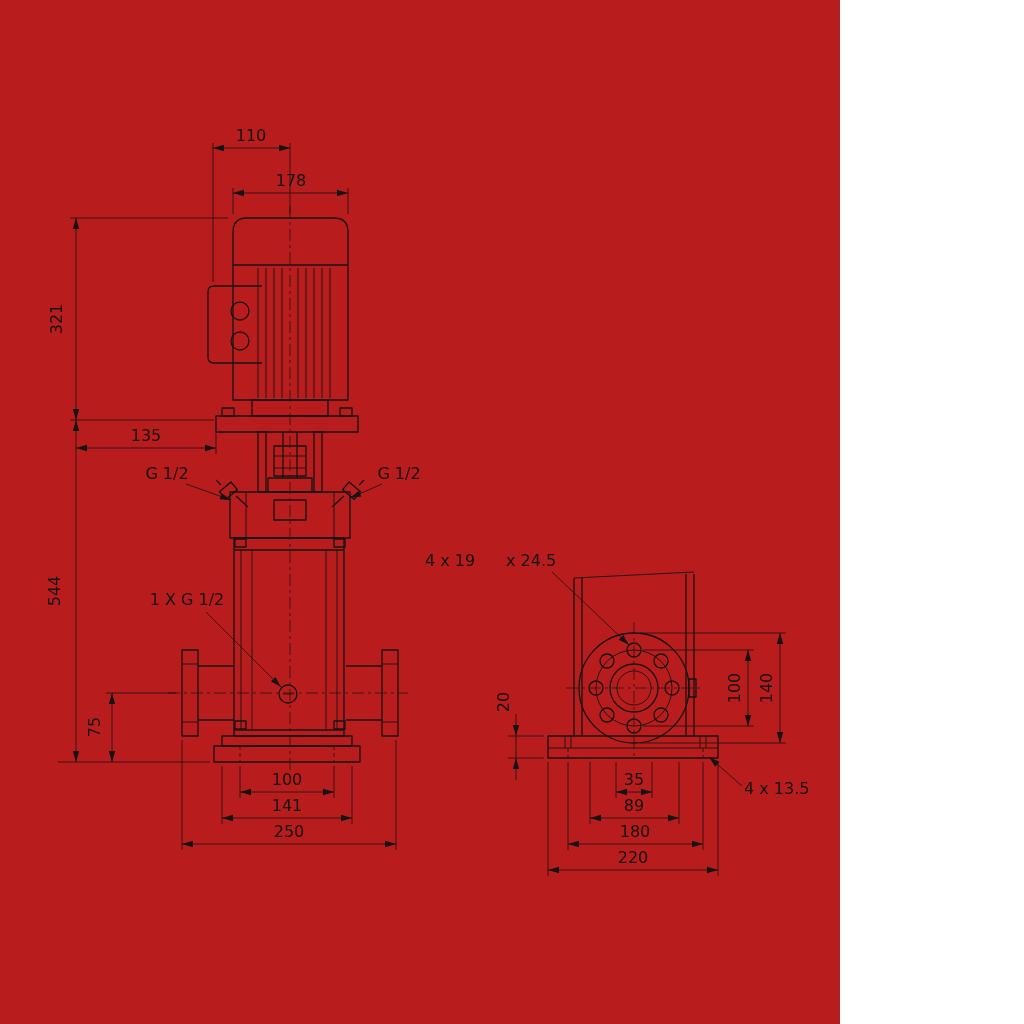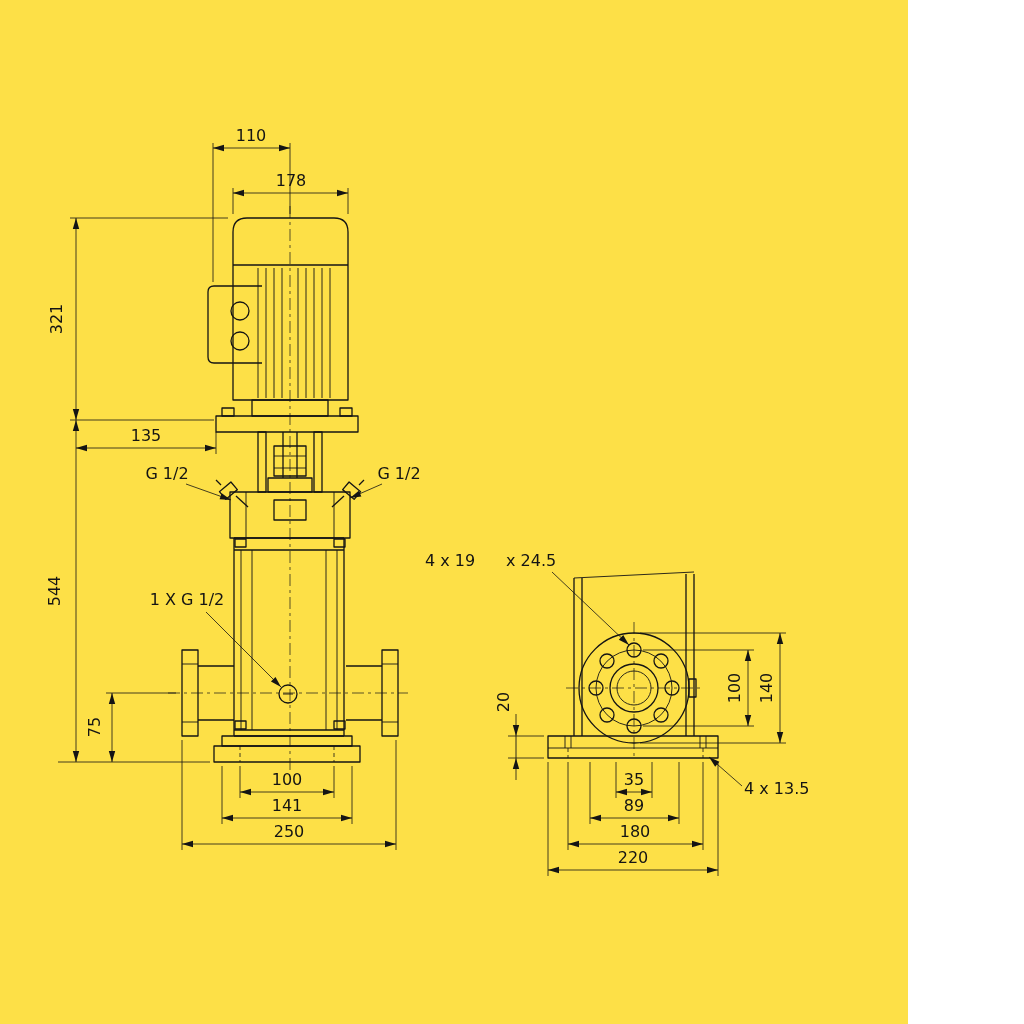--- a/index.html
+++ b/index.html
@@ -1,16 +1,16 @@
 <!DOCTYPE html>
 <html><head>
 <meta charset="utf-8">
 <style>
   html,body{margin:0;padding:0;background:#ffffff;}
-  .canvas{position:relative;width:908px;height:1024px;background:#fde047;overflow:hidden;}
+  .canvas{position:relative;width:840px;height:1024px;background:#b91c1c;overflow:hidden;}
   svg{display:block;}
   .obj{fill:none;stroke:#141414;stroke-width:1.3;stroke-linejoin:round;}
   .thin{fill:none;stroke:#141414;stroke-width:0.9;}
   .cl{fill:none;stroke:#141414;stroke-width:0.7;stroke-dasharray:12 4 3 4;}
   .dash{fill:none;stroke:#141414;stroke-width:0.8;stroke-dasharray:4 3;}
   .ext{fill:none;stroke:#141414;stroke-width:0.8;}
   .dim{fill:none;stroke:#141414;stroke-width:0.8;marker-start:url(#arr);marker-end:url(#arr);}
   .dimE{fill:none;stroke:#141414;stroke-width:0.8;marker-end:url(#arr);}
   .lead{fill:none;stroke:#141414;stroke-width:0.8;marker-end:url(#arr);}
   .dt{font-family:"DejaVu Sans",sans-serif;font-size:16px;fill:#141414;text-anchor:middle;}

